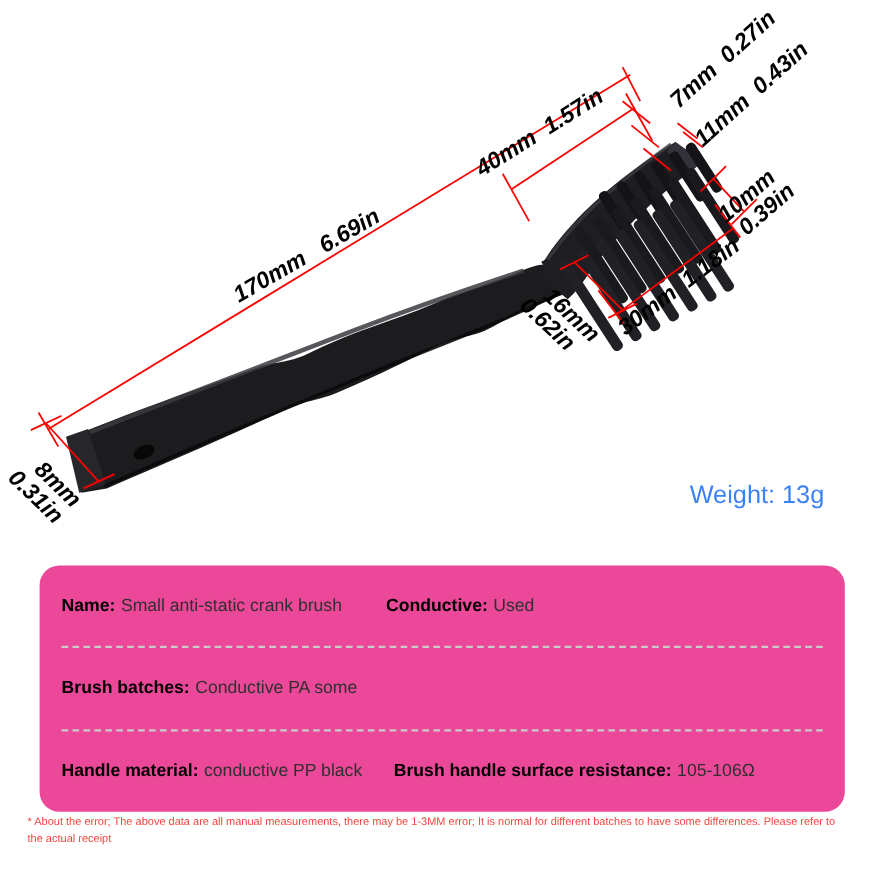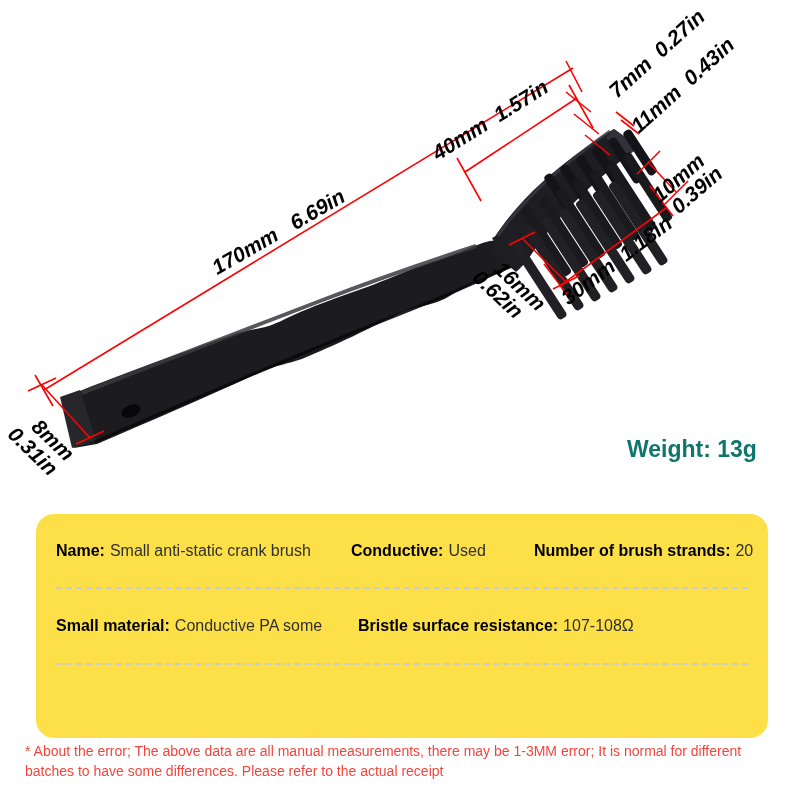--- a/index.html
+++ b/index.html
@@ -3,32 +3,32 @@
 <meta charset="utf-8">
 <style>
   html,body{margin:0;padding:0}
   body{width:800px;height:800px;background:#fff;position:relative;overflow:hidden;
        font-family:"Liberation Sans",sans-serif;}
   .stage{position:absolute;inset:0}
   svg.illus{position:absolute;left:0;top:0}
   .dimline{stroke:#ff0000;stroke-width:1.6;fill:none}
   text.dim{font-family:"Liberation Sans",sans-serif;font-size:21px;font-weight:bold;
            font-style:italic;fill:#000;white-space:pre}
-  .weight{position:absolute;left:627px;top:436px;font-size:23px;font-weight:bold;color:#0f766e}
-  .spec{position:absolute;left:36px;top:514px;width:732px;height:224px;background:#fde047;
+  .weight{position:absolute;left:627px;top:436px;font-size:23px;font-weight:normal;color:#3b82f6}
+  .spec{position:absolute;left:36px;top:514px;width:732px;height:224px;background:#ec4899;
         border-radius:18px;padding:0 20px;box-sizing:border-box;display:flex;flex-direction:column}
   .srow{flex:1;display:grid;align-items:center;font-size:16px;color:#2f2f2f}
   .srow.r1{grid-template-columns:295px 183px 1fr}
   .srow.r2,.srow.r3{grid-template-columns:302px 1fr}
   .srow.r4{grid-template-columns:1fr}
   .srow:not(:last-child){border-bottom:2px dashed #cbcbcb}
   .cell{padding-right:6px;white-space:nowrap}
   .lbl{font-weight:bold;color:#000;margin-right:5px}
   .val{color:#2f2f2f}
-  .footnote{position:absolute;left:25px;top:741px;width:750px;font-size:14px;
+  .footnote{position:absolute;left:25px;top:741px;width:750px;font-size:10px;
             line-height:1.45;color:#f3453e}
 </style>
 </head>
 <body>
 
 <div class="stage">
 
   <svg class="illus" width="800" height="512" viewBox="0 0 800 512">
 
     <g>
@@ -153,30 +153,30 @@
   <div class="weight">Weight: 13g</div>
 
   <div class="spec">
     <div class="srow r1">
       <div class="cell">
         <span class="lbl">Name:</span><span class="val">Small anti-static crank brush</span>
       </div>
       <div class="cell">
         <span class="lbl">Conductive:</span><span class="val">Used</span>
       </div>
-      <div class="cell">
-        <span class="lbl">Number of brush strands:</span><span class="val">20</span>
-      </div>
     </div>
     <div class="srow r2">
       <div class="cell">
-        <span class="lbl">Small material:</span><span class="val">Conductive PA some</span>
-      </div>
-      <div class="cell">
-        <span class="lbl">Bristle surface resistance:</span><span class="val">107-108Ω</span>
+        <span class="lbl">Brush batches:</span><span class="val">Conductive PA some</span>
       </div>
     </div>
     <div class="srow r3">
+      <div class="cell">
+        <span class="lbl">Handle material:</span><span class="val">conductive PP black</span>
+      </div>
+      <div class="cell">
+        <span class="lbl">Brush handle surface resistance:</span><span class="val">105-106Ω</span>
+      </div>
     </div>
   </div>
 
   <div class="footnote">* About the error; The above data are all manual measurements, there may be 1-3MM error; It is normal for different batches to have some differences. Please refer to the actual receipt</div>
 </div>
 
 </body></html>

